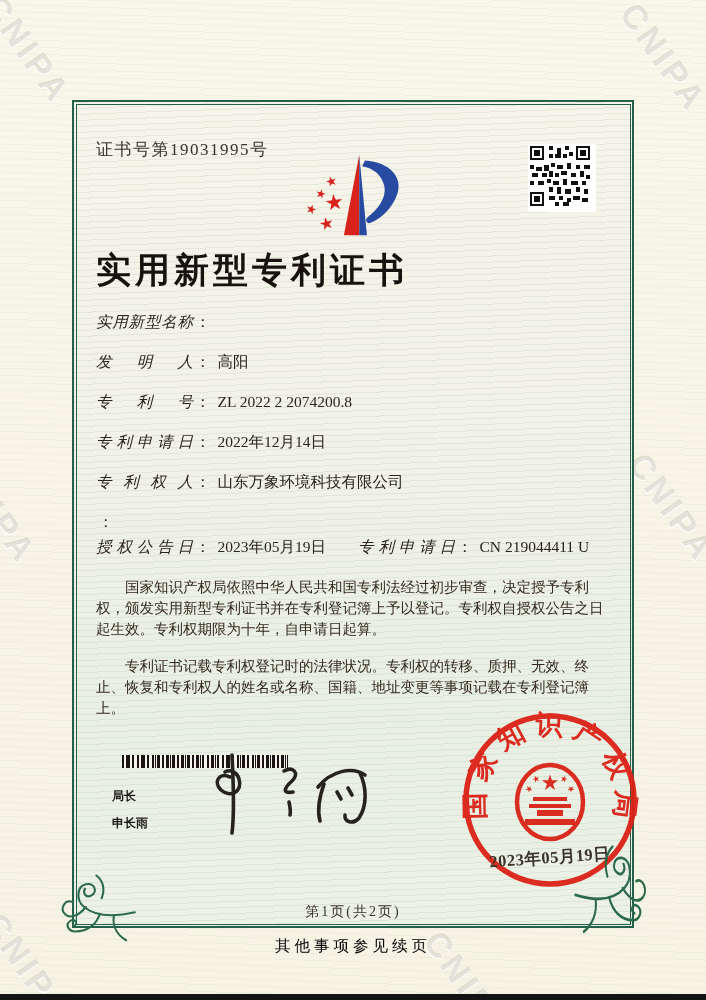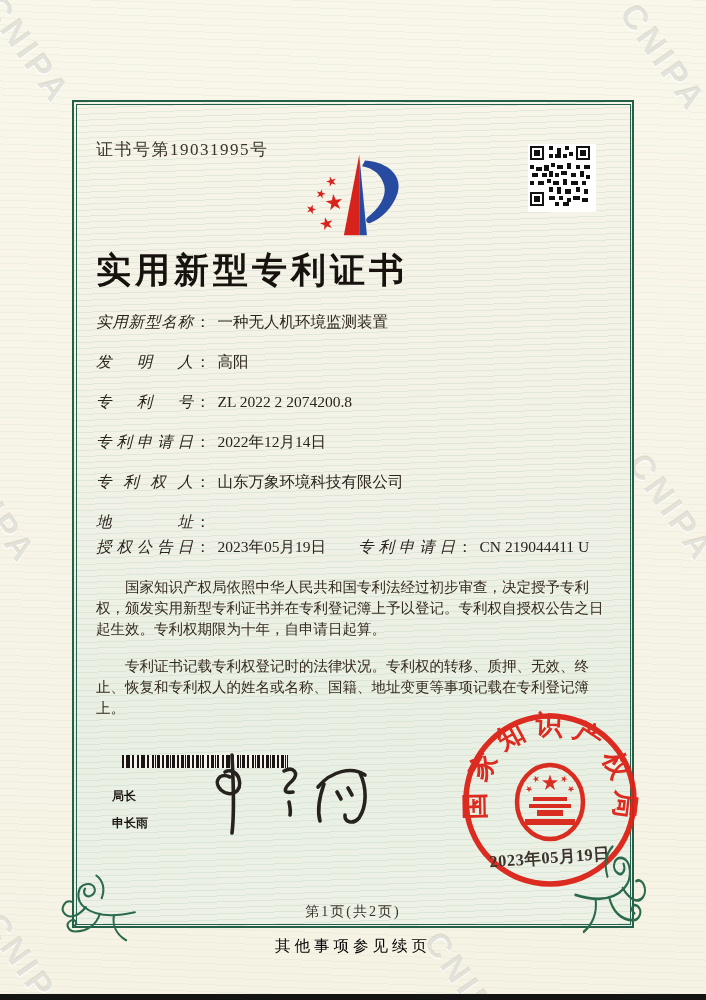--- a/index.html
+++ b/index.html
@@ -148,21 +148,20 @@
         </g>
       </svg>
     </div>
 
     <div class="title">实用新型专利证书</div>
 
     <div class="fields">
       <div class="field-row">
         <span class="flabel">实用新型名称</span>
           <span class="fcolon">：</span>
-        <span class="fvalue">一种无人机环境监测装置</span>
       </div>
       <div class="field-row">
         <span class="flabel">发明人</span>
           <span class="fcolon">：</span>
         <span class="fvalue">高阳</span>
       </div>
       <div class="field-row">
         <span class="flabel">专利号</span>
           <span class="fcolon">：</span>
         <span class="fvalue">ZL 2022 2 2074200.8</span>
@@ -171,21 +170,20 @@
         <span class="flabel">专利申请日</span>
           <span class="fcolon">：</span>
         <span class="fvalue">2022年12月14日</span>
       </div>
       <div class="field-row">
         <span class="flabel">专利权人</span>
           <span class="fcolon">：</span>
         <span class="fvalue">山东万象环境科技有限公司</span>
       </div>
       <div class="field-row addr">
-        <span class="flabel">地址</span>
           <span class="fcolon">：</span>
       </div>
       <div class="field-row">
         <span class="flabel">授权公告日</span>
           <span class="fcolon">：</span>
         <span class="fvalue">2023年05月19日</span>
         <span class="pair2">
           <span class="flabel">专利申请日</span>
             <span class="fcolon">：</span>
           <span class="fvalue">CN 219044411 U</span>

